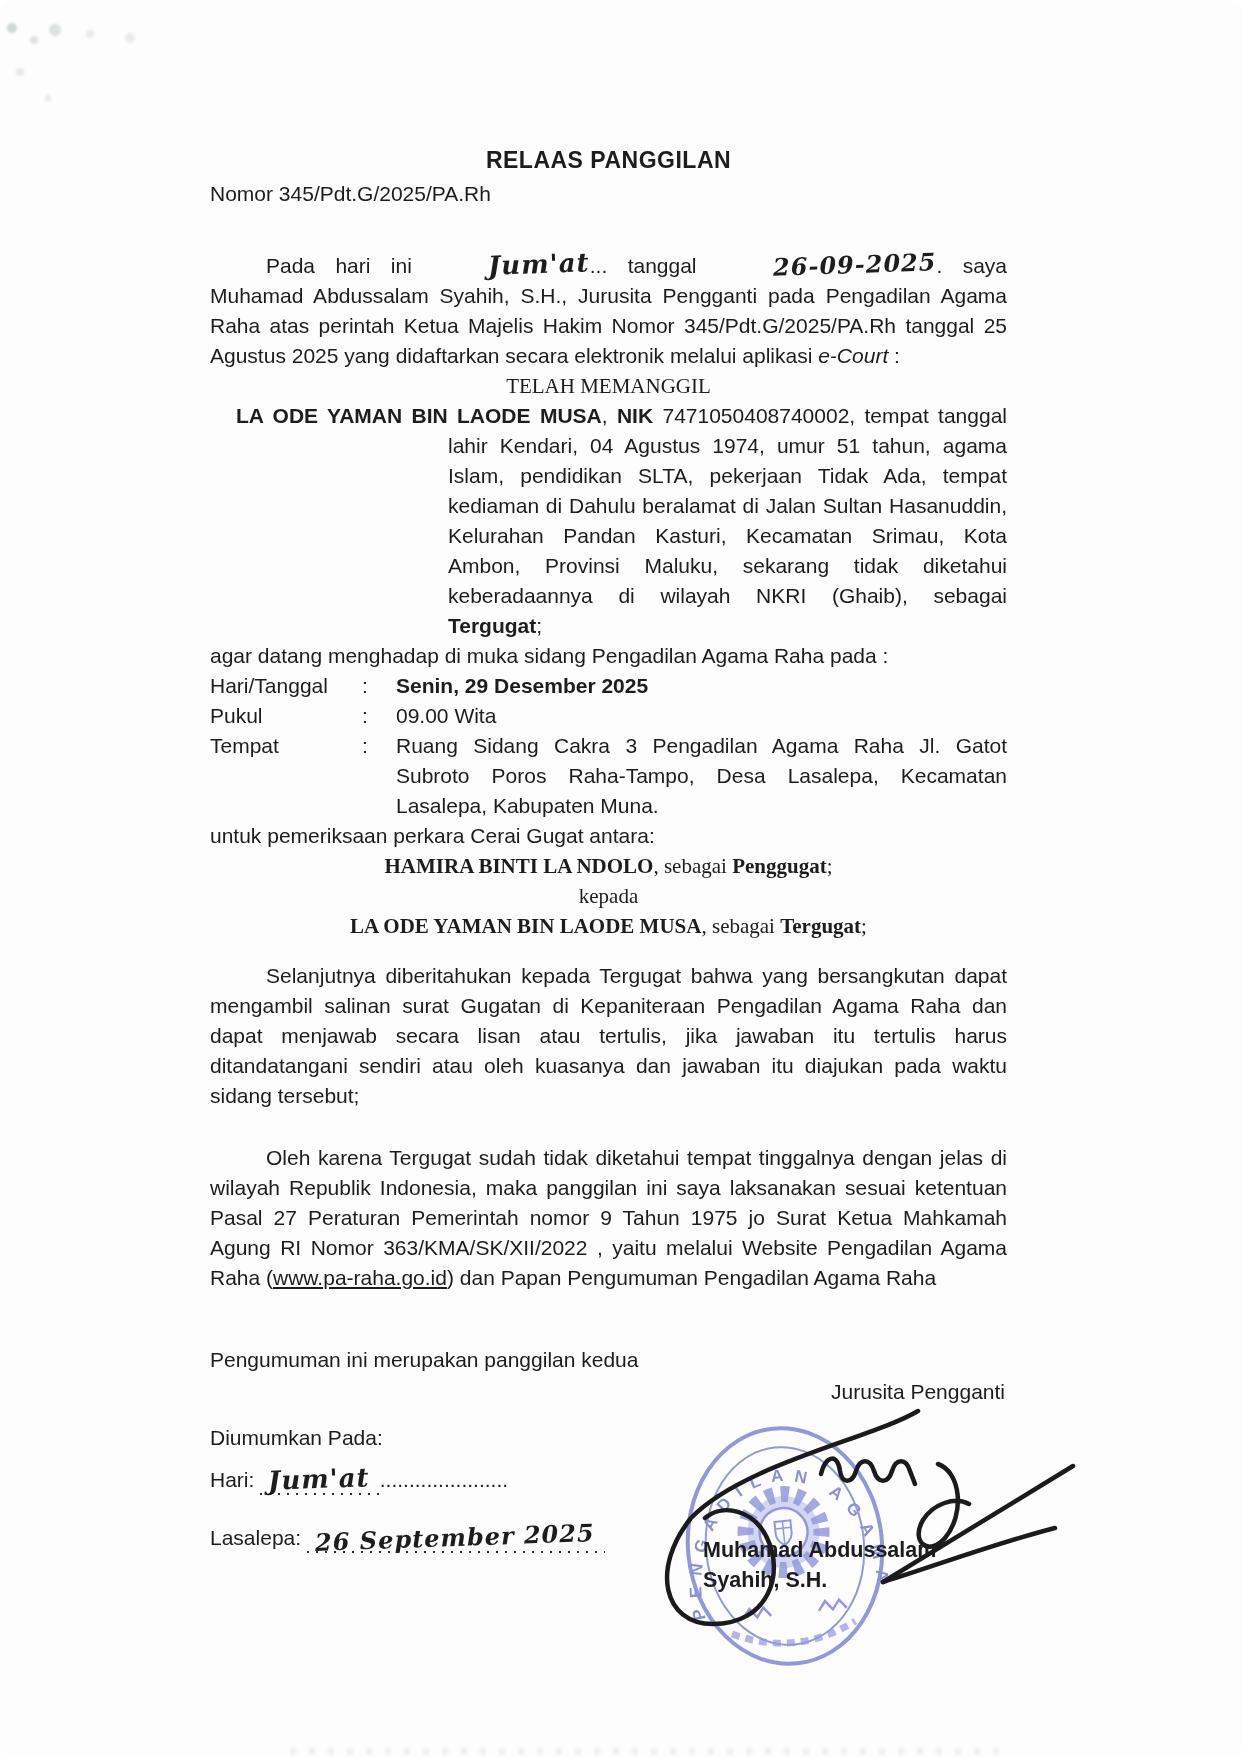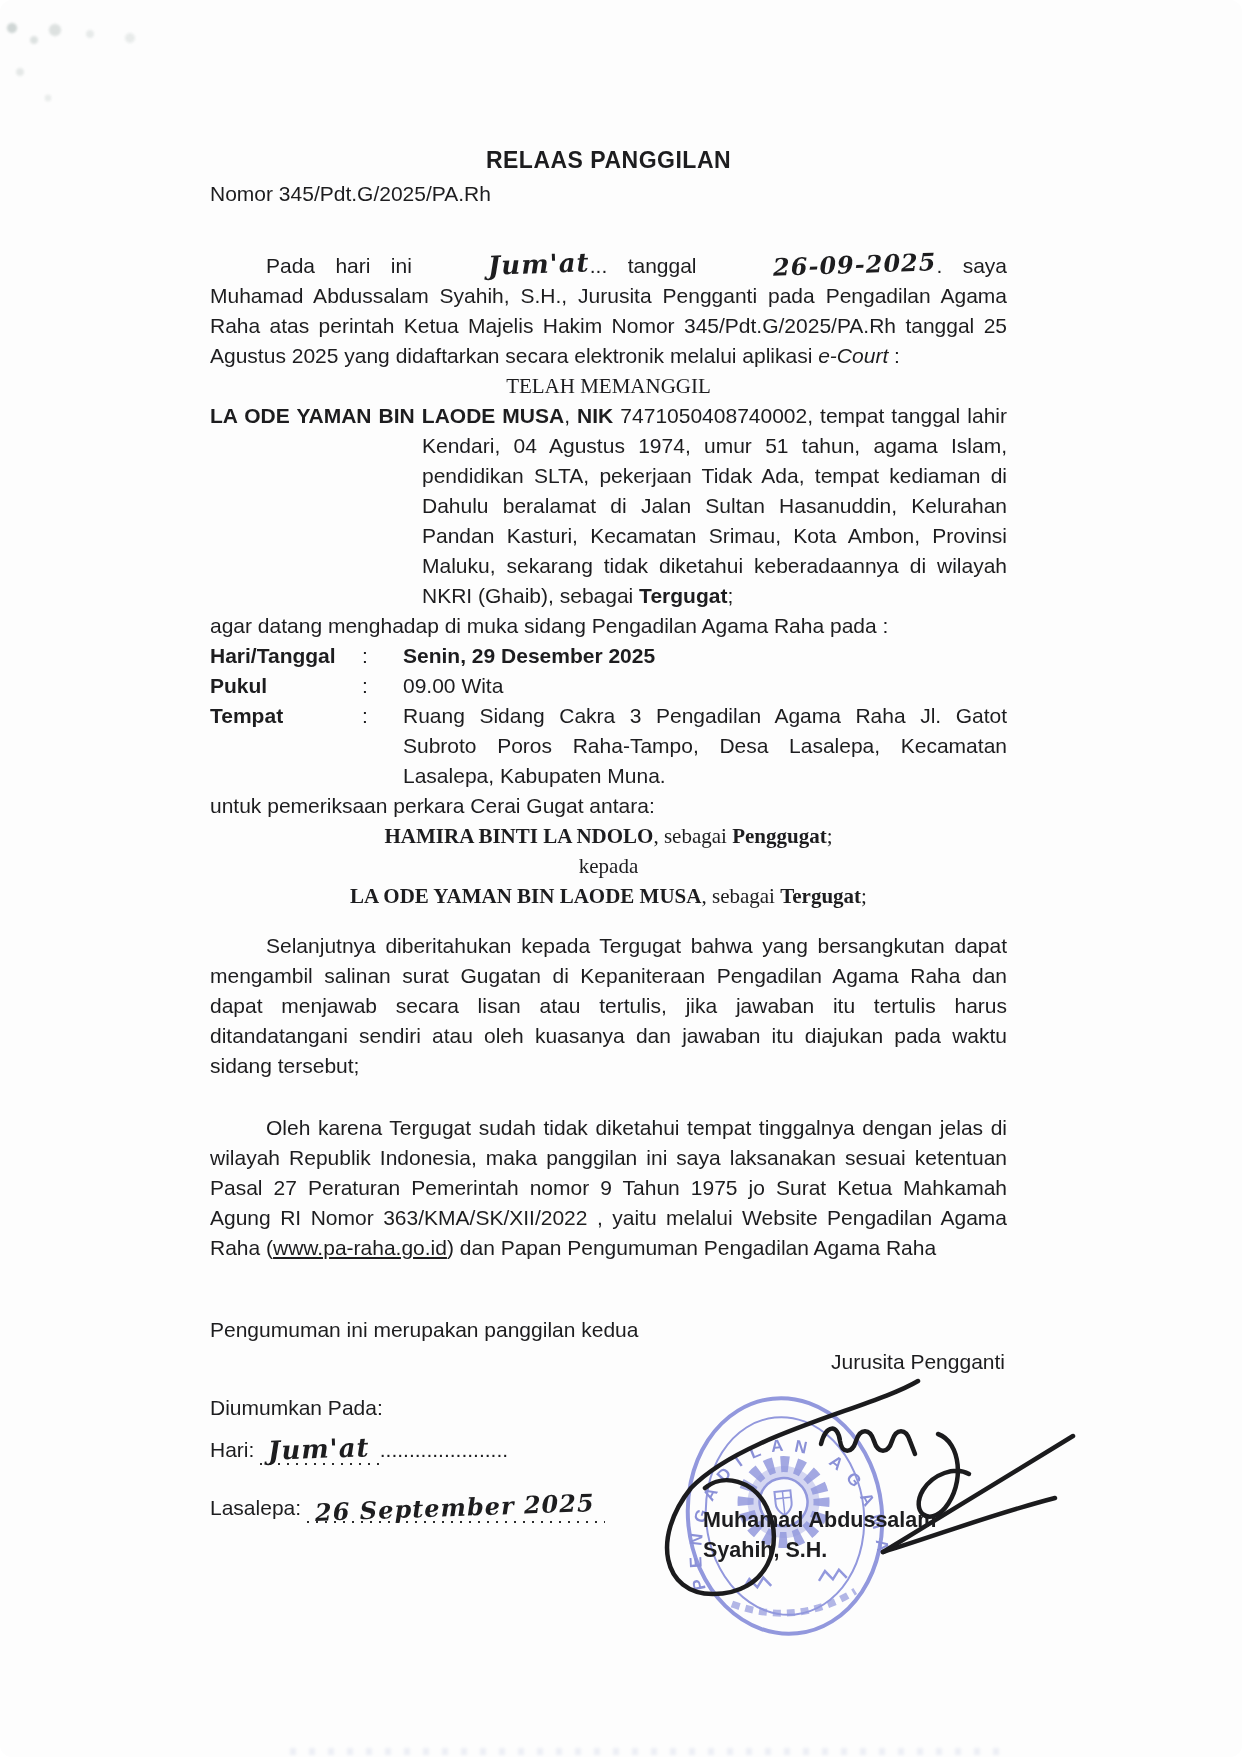--- a/index.html
+++ b/index.html
@@ -8,31 +8,31 @@
     background:#fdfdfd; color:#1d1d1f;
     font-family:"Liberation Sans", sans-serif;
     font-size:21px; line-height:30px;border-radius:12px;
   }
   .content { position:absolute; left:210px; top:145px; width:797px; }
   h1.title { font-size:23px; line-height:30px; margin:0 0 4px 0; text-align:center; font-weight:bold; letter-spacing:.5px; }
   .docnum { margin:0 0 42px 0; }
   p { margin:0; }
   .just { text-align:justify; }
   .ind { text-indent:56px; }
-  .hang { padding-left:212px; text-indent:-212px; }
+  .hang { padding-left:212px; text-indent:-212px;margin-left:26px; }
   .ctr { text-align:center;font-family:Liberation Serif, serif; }
   b, strong { font-weight:bold; }
   .mt12 { margin-top:20px; }
   .mt32 { margin-top:32px; }
   .mt52 { margin-top:52px; }
   .rows { }
   .row { display:flex; }
-  .rl { width:152px; flex:0 0 152px;font-weight:bold; }
+  .rl { width:152px; flex:0 0 152px; }
   .rc { width:34px; flex:0 0 34px; }
-  .rv { flex:1;margin-left:7px; }
+  .rv { flex:1; }
   .url { text-decoration:underline; }
   .em { font-style:italic; }
   .hand {
     font-family:"DejaVu Serif", serif; font-style:italic; font-weight:bold;
     font-size:26px; letter-spacing:1px; display:inline-block;
     transform:rotate(-2deg); line-height:1; position:relative; top:1px;
     white-space:nowrap;
   }
   .hand.sm { font-size:24px; }
   .fillline {

